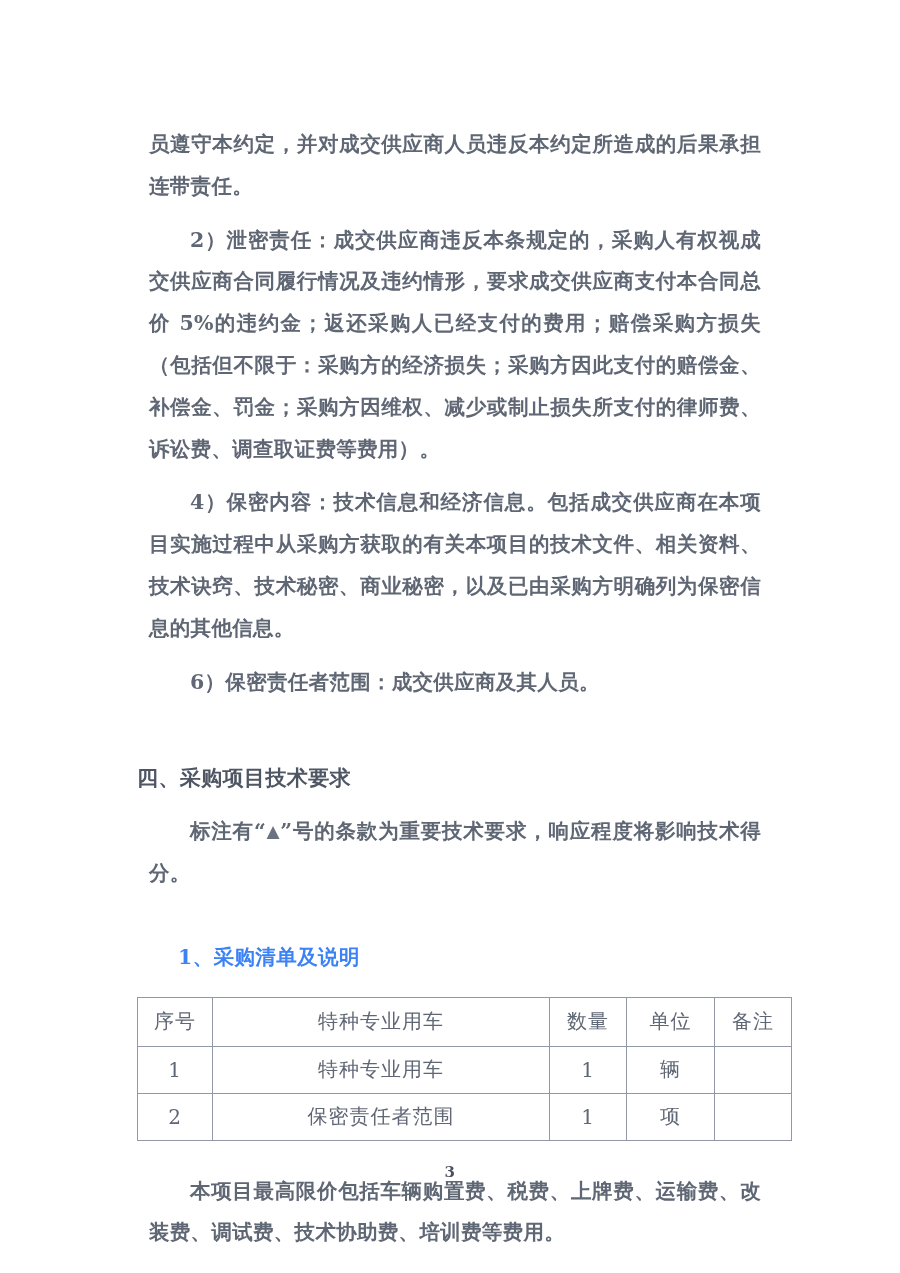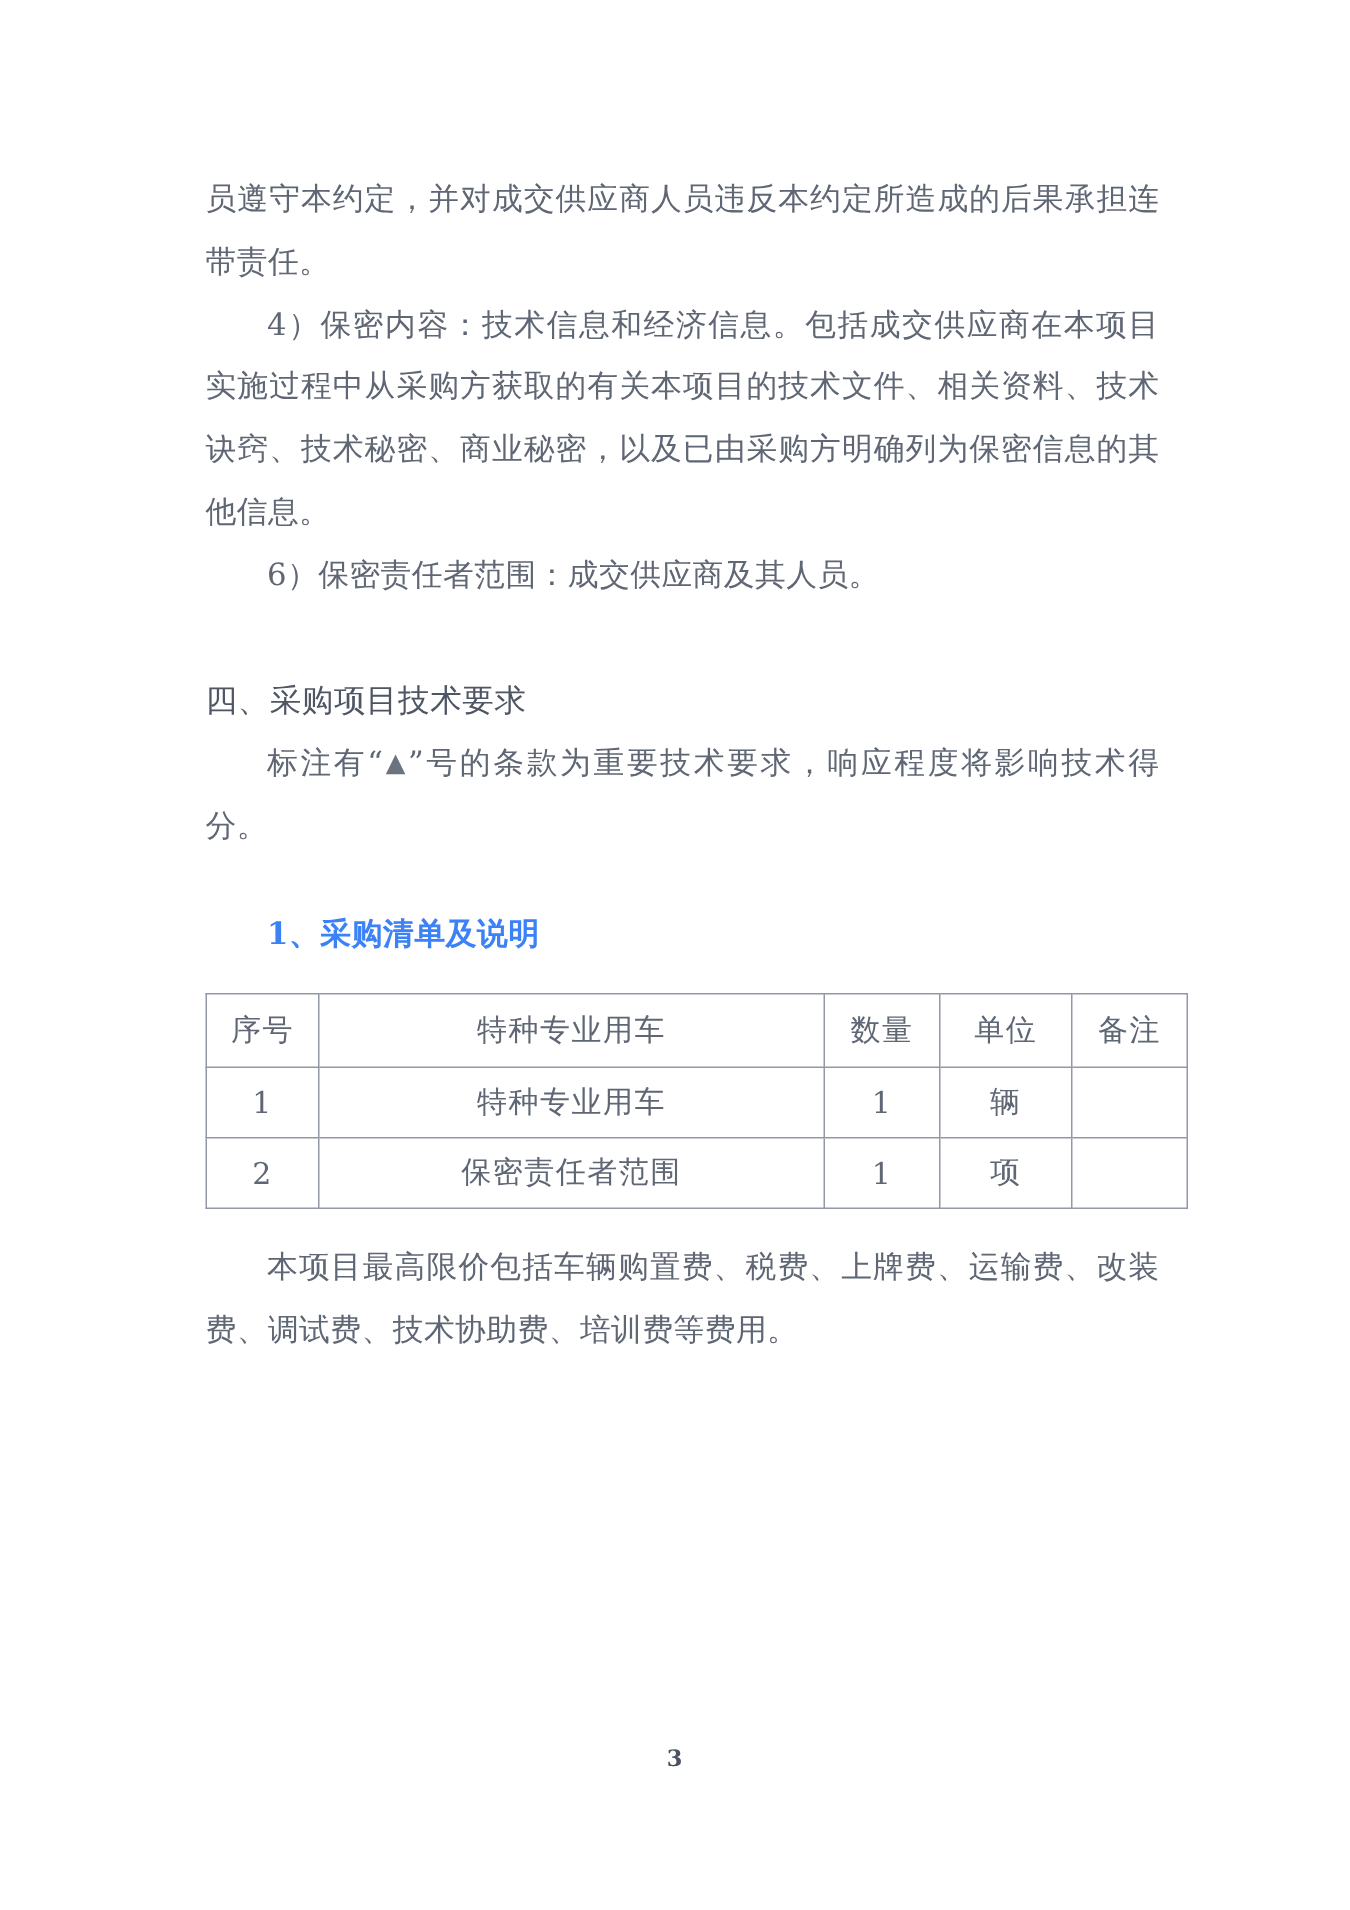--- a/index.html
+++ b/index.html
@@ -28,38 +28,38 @@
     top: 112px;
     width: 636px;
   }
 
   .para {
     font-size: 20.5px;
     line-height: 41.8px;
     text-align: justify;
     text-justify: inter-ideograph;
     letter-spacing: 0.3px;
-    margin: 0;
+    margin: 12px;
     color: #5f6674;
-    font-weight: 400;
+    font-weight: 700;
   }
 
   .para.indent {
     text-indent: 41px;
   }
 
   .spacer-sm { height: 18px; }
   .spacer-md { height: 30px; }
   .spacer-lg { height: 42px; }
 
   .heading-l1 {
     font-size: 21px;
     line-height: 41.8px;
     margin: 0;
-    font-weight: 400;
+    font-weight: 700;
     color: #4e5563;
     letter-spacing: 0.4px;
   }
 
   .heading-l2 {
     font-size: 20.5px;
     line-height: 41.8px;
     margin: 0;
     font-weight: 700;
     color: #3b82f6;
@@ -130,20 +130,21 @@
 </style>
 </head>
 <body>
 
 <div class="page">
 
   <div class="body-col">
 
     <p class="para">员遵守本约定，并对成交供应商人员违反本约定所造成的后果承担连带责任。</p>
 
+    <p class="para indent">2）泄密责任：成交供应商违反本条规定的，采购人有权视成交供应商合同履行情况及违约情形，要求成交供应商支付本合同总价 5%的违约金；返还采购人已经支付的费用；赔偿采购方损失（包括但不限于：采购方的经济损失；采购方因此支付的赔偿金、补偿金、罚金；采购方因维权、减少或制止损失所支付的律师费、诉讼费、调查取证费等费用）。</p>
 
     <p class="para indent">4）保密内容：技术信息和经济信息。包括成交供应商在本项目实施过程中从采购方获取的有关本项目的技术文件、相关资料、技术诀窍、技术秘密、商业秘密，以及已由采购方明确列为保密信息的其他信息。</p>
 
     <p class="para indent">6）保密责任者范围：成交供应商及其人员。</p>
 
     <div class="spacer-lg"></div>
 
     <h2 class="heading-l1">四、采购项目技术要求</h2>
 
     <p class="para indent"><span>标注有“</span><span class="tri">▲</span><span>”号的条款为重要技术要求，响应程度将影响技术得分。</span></p>

